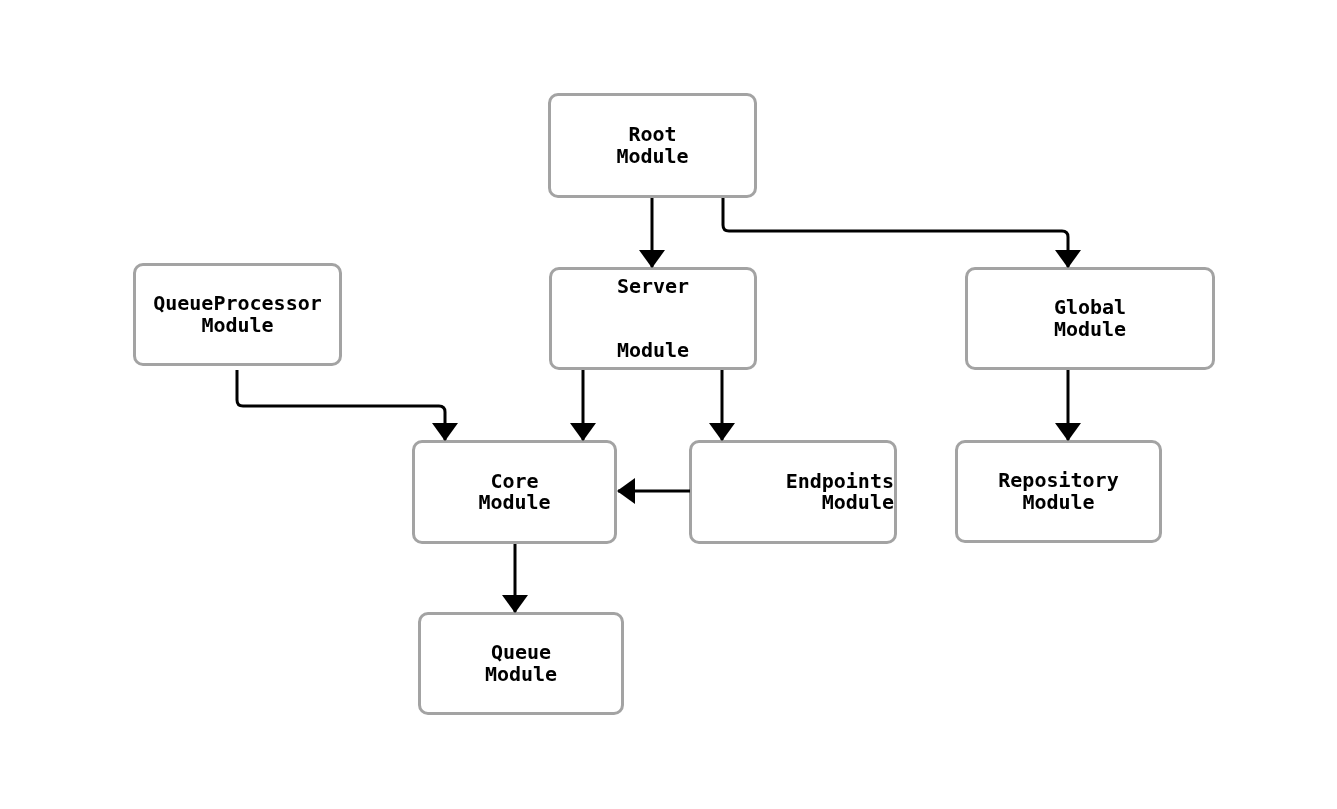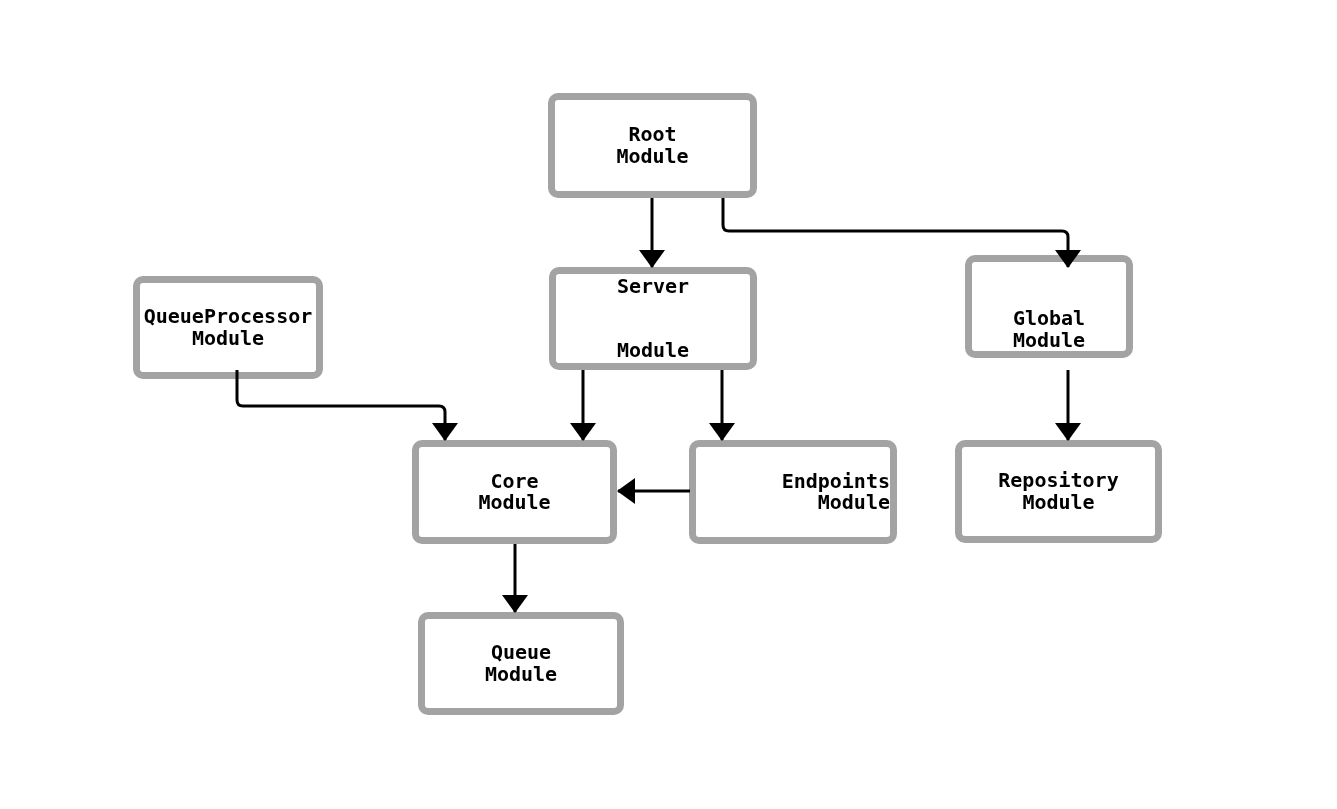--- a/index.html
+++ b/index.html
@@ -26,38 +26,38 @@
   }
   .edges-layer path.edge {
     fill: none;
     stroke: #000000;
     stroke-width: 3;
   }
   .node {
     position: absolute;
     box-sizing: border-box;
     background: #ffffff;
-    border: 7px solid #a3a3a3;
+    border: 3px solid #a3a3a3;
     border-radius: 10px;
     display: flex;
     flex-direction: column;
     align-items: center;
     justify-content: center;
     text-align: center;
     font-weight: bold;
     font-size: 20px;
     line-height: 21.5px;
     color: #000000;
     z-index: 1;
   }
   .node span { display: block; white-space: nowrap; }
   .n-root          { left: 548px; top:  93px; width: 209px; height: 105px; }
-  .n-queueprocessor{ left: 133px; top: 276px; width: 190px; height: 103px; }
+  .n-queueprocessor{ left: 133px; top: 263px; width: 209px; height: 103px; }
   .n-server        { left: 549px; top: 267px; width: 208px; height: 103px; gap: 42px; }
-  .n-global        { left: 965px; top: 255px; width: 168px; height: 103px; justify-content: flex-end; }
+  .n-global        { left: 965px; top: 267px; width: 250px; height: 103px; }
   .n-core          { left: 412px; top: 440px; width: 205px; height: 104px; }
   .n-endpoints     { left: 689px; top: 440px; width: 208px; height: 104px; align-items: flex-end; }
   .n-repository    { left: 955px; top: 440px; width: 207px; height: 103px; }
   .n-queue         { left: 418px; top: 612px; width: 206px; height: 103px; }
 </style>
 </head>
 <body>
 
 <div class="canvas">
 

